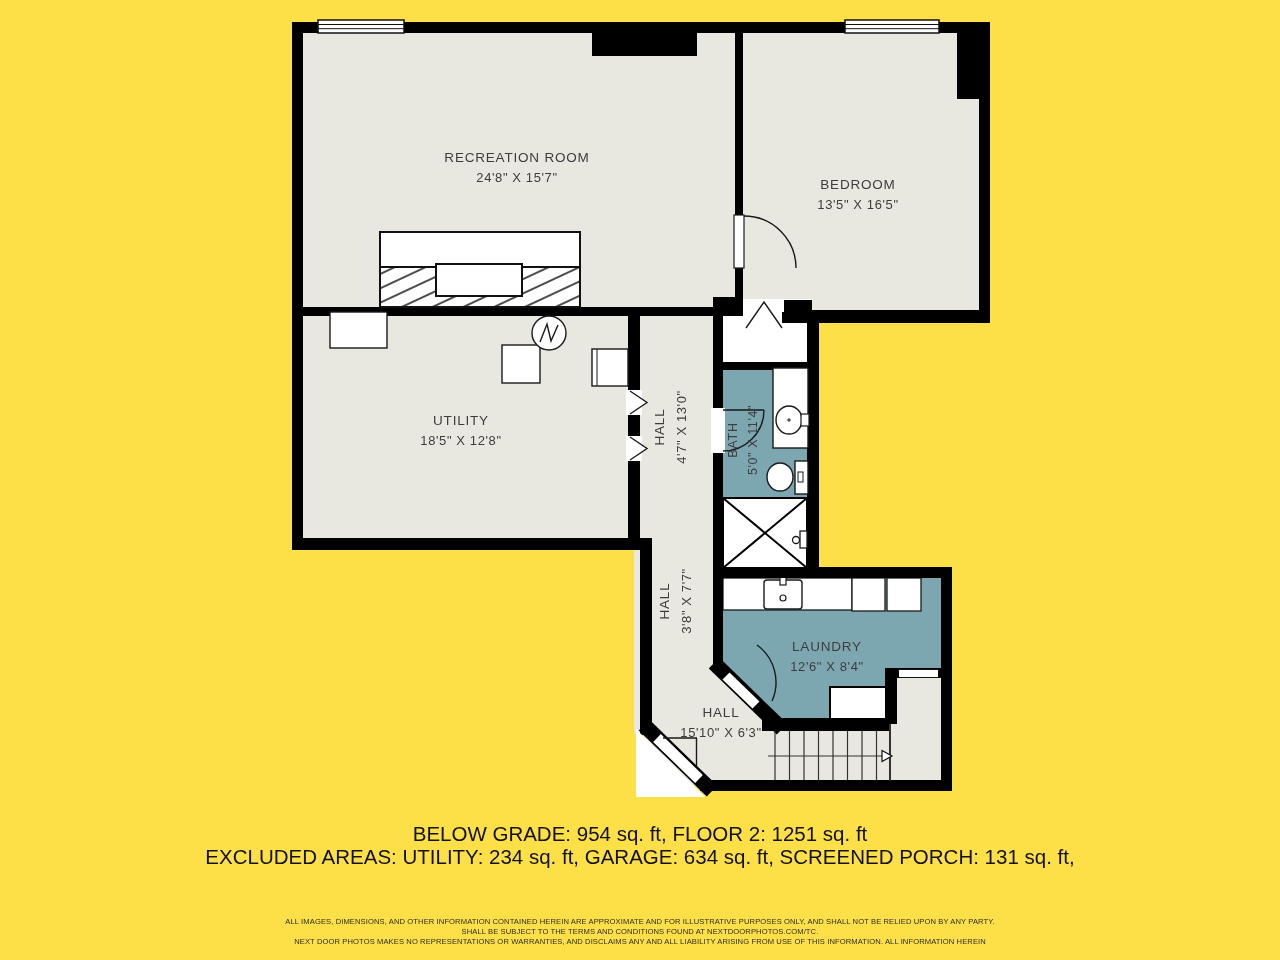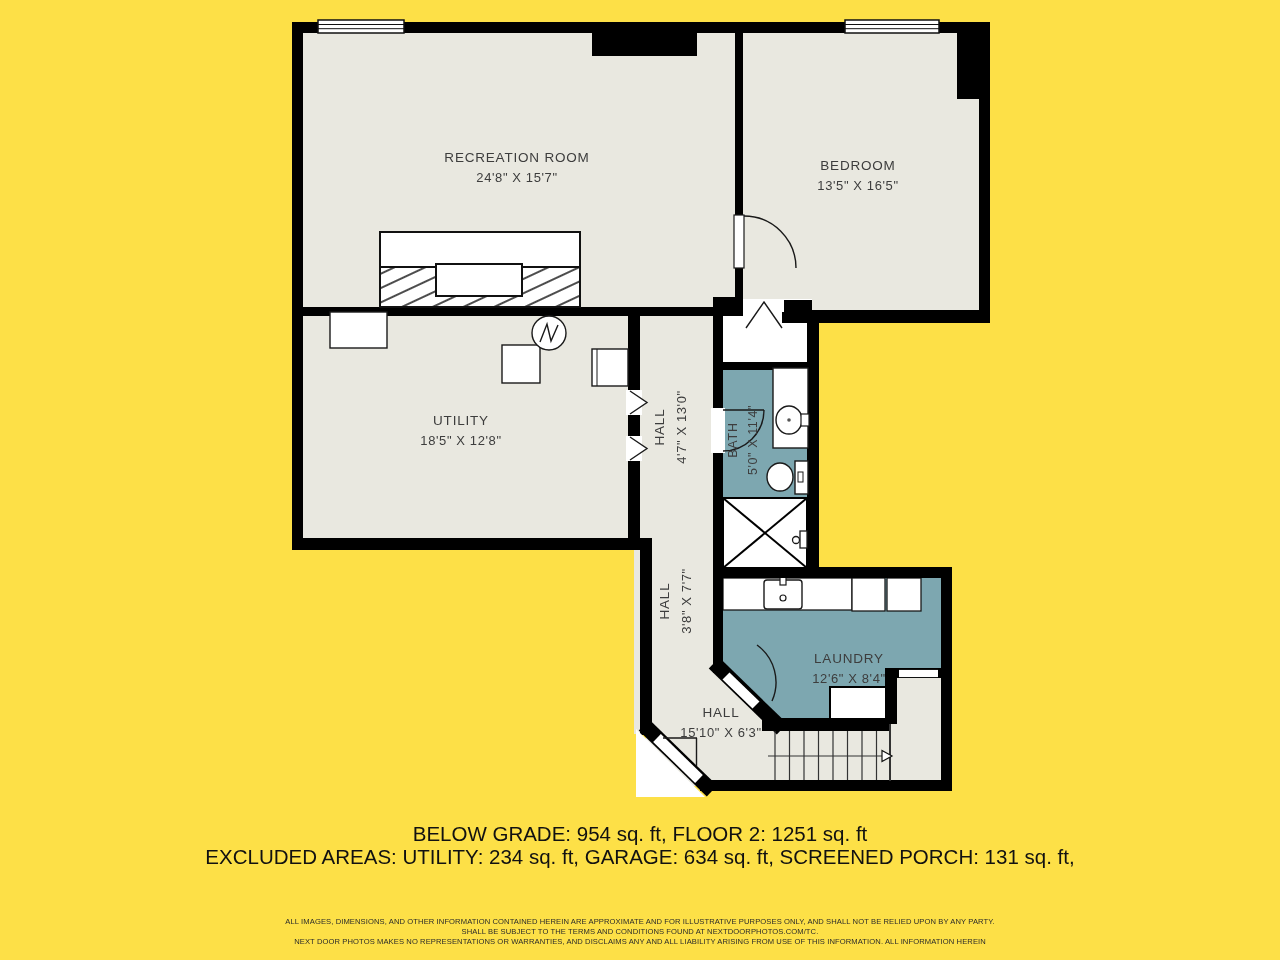--- a/index.html
+++ b/index.html
@@ -184,21 +184,21 @@
       <line x1="768" y1="756" x2="882" y2="756"></line>
       <polygon points="882,750.5 892,756 882,761.5" fill="#ffffff" stroke="#111"></polygon>
     </g>
   </svg>
 
   <div class="room-label" style="left:517px;top:168px;">
     <div>RECREATION ROOM</div>
     <div class="dims">24'8" X 15'7"</div>
   </div>
 
-  <div class="room-label" style="left:858px;top:176px;text-align:center;">
+  <div class="room-label" style="left:858px;top:195px;text-align:center;">
     <div>BEDROOM</div>
     <div class="dims">13'5" X 16'5"</div>
   </div>
 
   <div class="room-label" style="left:461px;top:431px;text-align:center;">
     <div>UTILITY</div>
     <div class="dims">18'5" X 12'8"</div>
   </div>
 
   <div class="room-label rot" style="left:671px;top:427px;line-height:22px;">
@@ -209,21 +209,21 @@
   <div class="room-label rot" style="left:743px;top:440px;line-height:20px;font-size:12.5px;">
     <div>BATH</div>
     <div class="dims" style="font-size:12.5px;">5'0" X 11'4"</div>
   </div>
 
   <div class="room-label rot" style="left:676px;top:601px;line-height:22px;">
     <div>HALL</div>
     <div class="dims">3'8" X 7'7"</div>
   </div>
 
-  <div class="room-label" style="left:849px;top:657px;margin-top:12px;">
+  <div class="room-label" style="left:827px;top:657px;">
     <div>LAUNDRY</div>
     <div class="dims">12'6" X 8'4"</div>
   </div>
 
   <div class="room-label" style="left:721px;top:723px;">
     <div>HALL</div>
     <div class="dims">15'10" X 6'3"</div>
   </div>
 
   <div class="summary">

